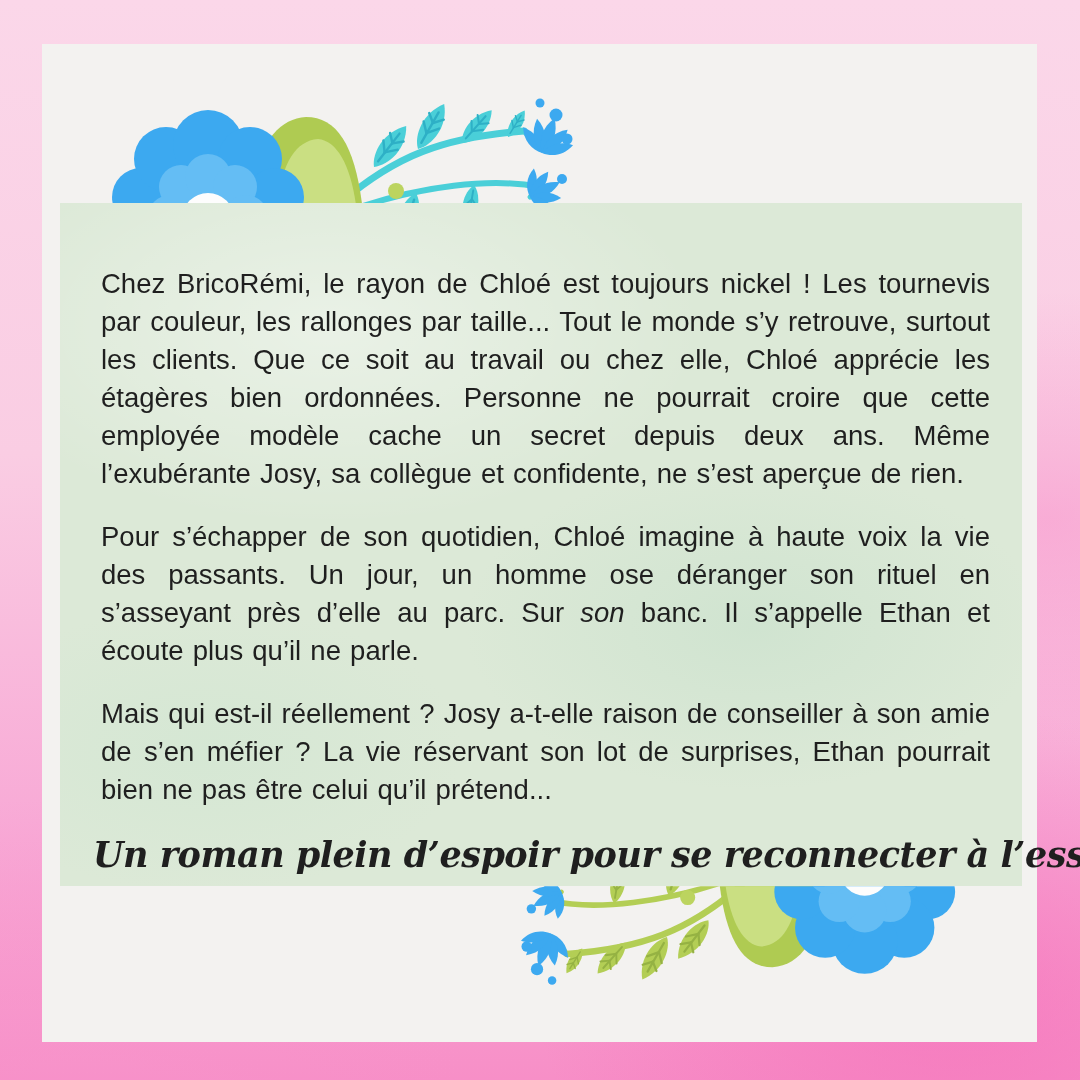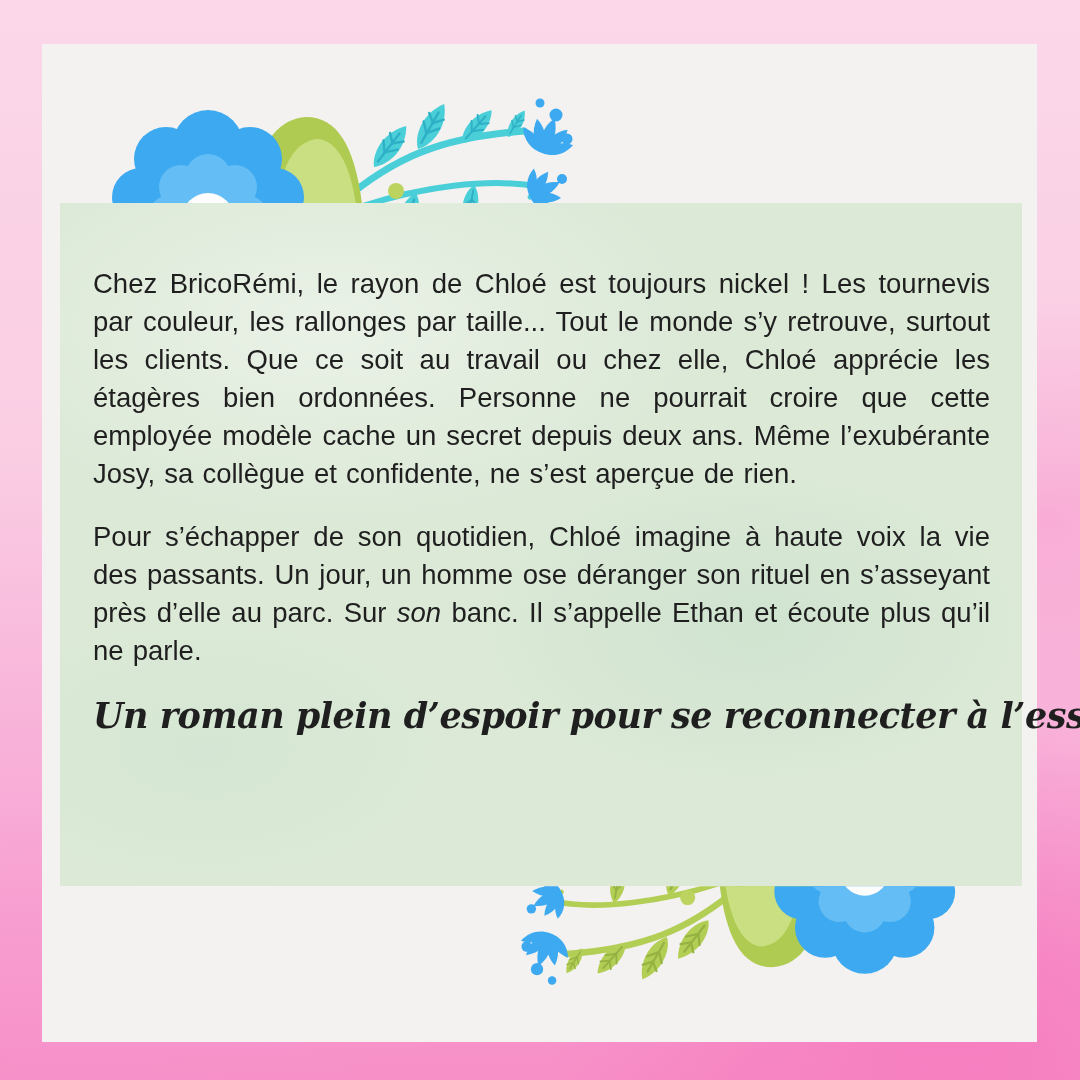--- a/index.html
+++ b/index.html
@@ -42,21 +42,21 @@
     left: 18px; top: 159px; width: 962px; height: 683px;
     box-sizing: border-box;
     padding: 62px 32px 0 33px;
     background:
       radial-gradient(60% 45% at 28% 18%, rgba(255,255,255,0.40), rgba(255,255,255,0) 65%),
       radial-gradient(50% 40% at 72% 62%, rgba(176,214,190,0.28), rgba(176,214,190,0) 60%),
       radial-gradient(45% 35% at 15% 80%, rgba(188,224,200,0.22), rgba(188,224,200,0) 60%),
       var(--panel-green);
   }
   .panel p {
-    margin: 0 0 25px 0;
+    margin: 0 0 25px 8px;
     color: var(--text);
     font-size: 27.5px;
     line-height: 38px;
     text-align: justify;
     word-spacing: 1.5px;
   }
   .panel p em { }
   .tagline {
     margin-top: 24px;
     text-align: center;
@@ -155,17 +155,18 @@
       <use href="#floral-motif"></use>
     </svg>
 
     <svg class="floral bottom" viewBox="0 0 480 112">
       <use href="#floral-motif"></use>
     </svg>
 
     <div class="panel">
       <p>Chez BricoRémi, le rayon de Chloé est toujours nickel&nbsp;! Les tournevis par couleur, les rallonges par taille... Tout le monde s’y retrouve, surtout les clients. Que ce soit au travail ou chez elle, Chloé apprécie les étagères bien ordonnées. Personne ne pourrait croire que cette employée modèle cache un secret depuis deux ans. Même l’exubérante Josy, sa collègue et confidente, ne s’est aperçue de rien.</p>
       <p><span>Pour s’échapper de son quotidien, Chloé imagine à haute voix la vie des passants. Un jour, un homme ose déranger son rituel en s’asseyant près d’elle au parc. Sur </span><em>son</em><span> banc. Il s’appelle Ethan et écoute plus qu’il ne parle.</span></p>
+      <p>Mais qui est-il réellement&nbsp;? Josy a-t-elle raison de conseiller à son amie de s’en méfier&nbsp;? La vie réservant son lot de surprises, Ethan pourrait bien ne pas être celui qu’il prétend...</p>
       <div class="tagline">Un roman plein d’espoir pour se reconnecter à l’essentiel</div>
     </div>
 
   </div>
 </div>
 
 </body></html>

